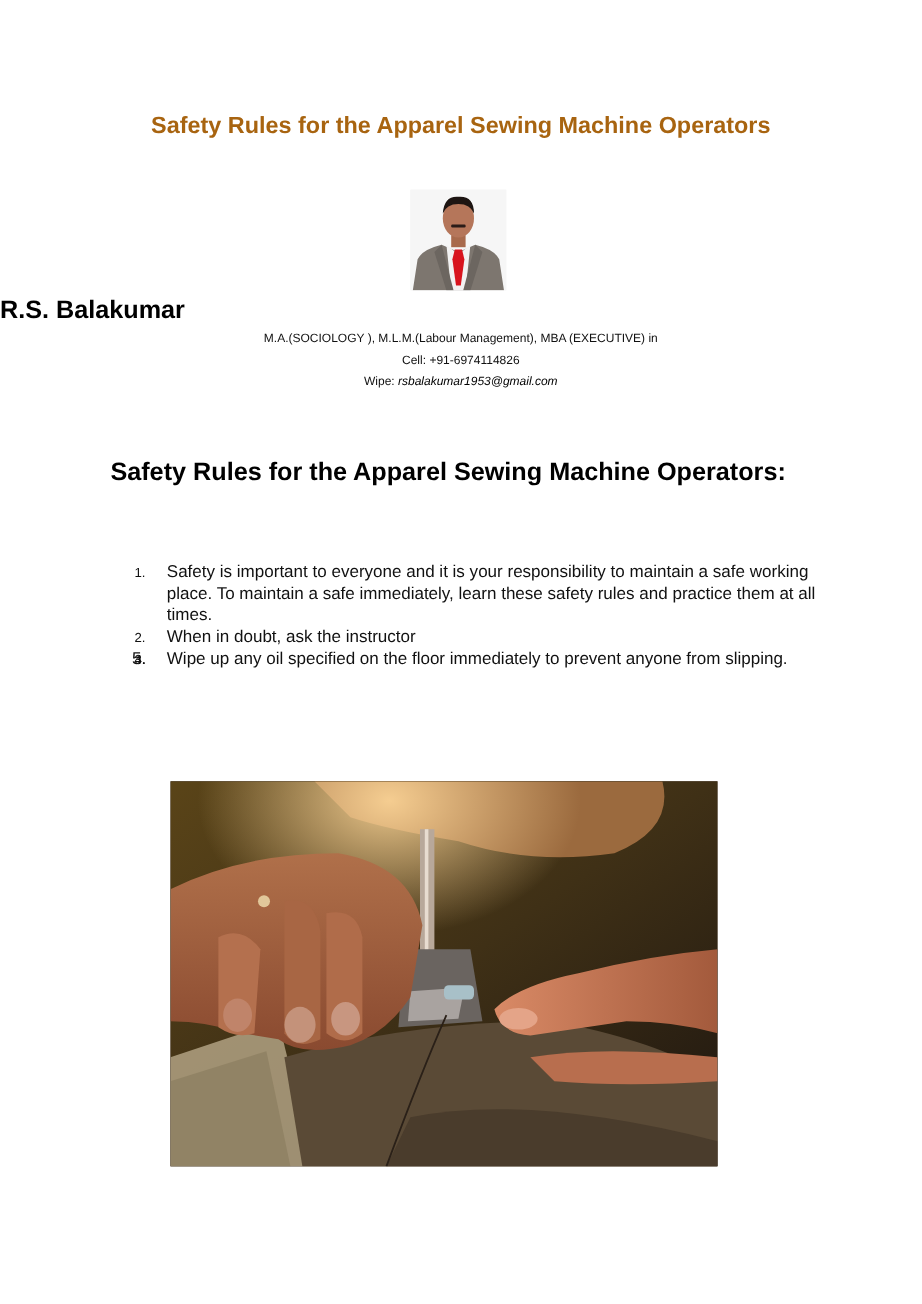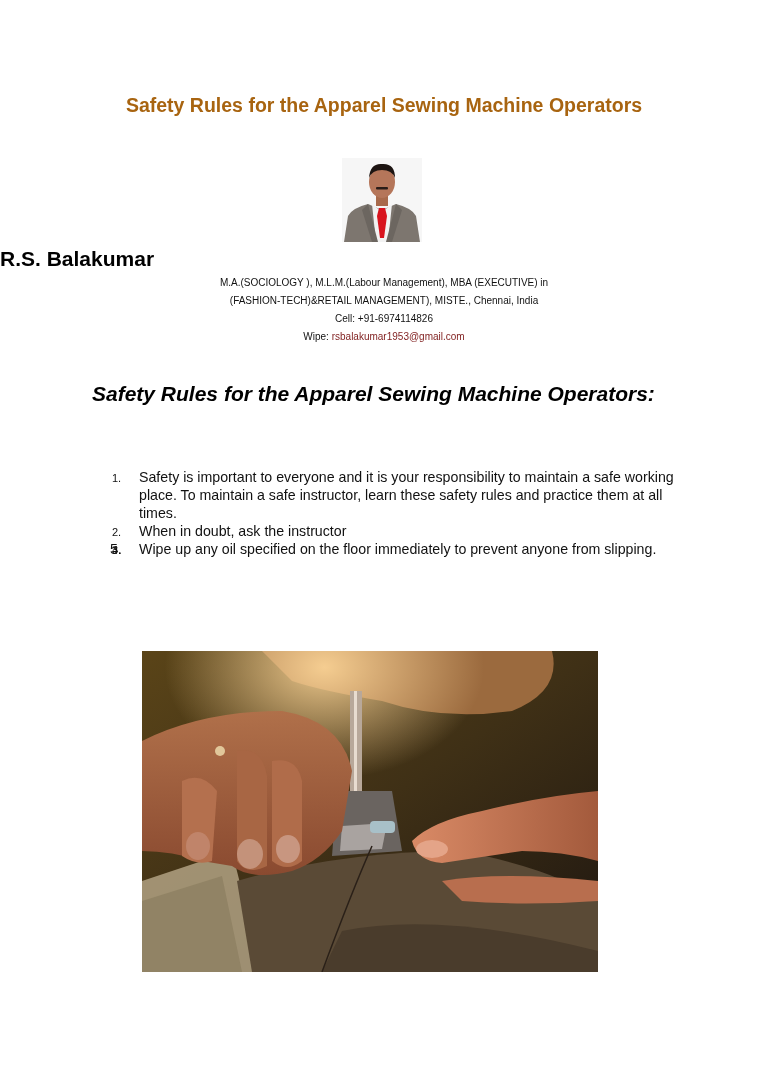--- a/index.html
+++ b/index.html
@@ -55,31 +55,31 @@
       position: absolute;
       left: 100px;
       width: 568px;
       top: 274px;
       text-align: center;
       font-size: 10px;
       line-height: 18px;
       color: #111;
     }
     .author-info .email-link {
-      color: #7f1d1d;
+      color: #000000;
+      font-style: italic;
     }
     .section-heading {
       position: absolute;
       left: 92px;
       top: 380px;
       width: 600px;
       font-size: 21px;
       font-weight: bold;
       line-height: 28px;
-      font-style: italic;
     }
     .rules-list {
       position: absolute;
       left: 104px;
       top: 468px;
       width: 580px;
       list-style: none;
       margin: 0;
       padding: 0;
     }
@@ -141,29 +141,28 @@
       <path d="M27 20 Q28 5 40 6 Q53 5 53 20 Q50 12 40 12 Q30 12 27 20 Z" fill="#1d1512"></path>
 
       <rect x="34" y="29" width="12" height="2.5" rx="1" fill="#2a1c18"></rect>
     </svg>
   </div>
 
   <div class="author-name">R.S. Balakumar</div>
 
   <div class="author-info">
     <div>M.A.(SOCIOLOGY ), M.L.M.(Labour Management), MBA (EXECUTIVE) in</div>
-    <div>(FASHION-TECH)&amp;RETAIL MANAGEMENT), MISTE., Chennai, India</div>
     <div><span>Cell: </span><span>+91-6974114826</span></div>
     <div><span>Wipe: </span><a class="email-link">rsbalakumar1953@gmail.com</a></div>
   </div>
 
   <div class="section-heading">Safety Rules for the Apparel Sewing Machine Operators:</div>
 
   <ol class="rules-list">
-    <li><span class="num">1.</span><span>Safety is important to everyone and it is your responsibility to maintain a safe working place. To maintain a safe instructor, learn these safety rules and practice them at all times.</span></li>
+    <li><span class="num">1.</span><span>Safety is important to everyone and it is your responsibility to maintain a safe working place. To maintain a safe immediately, learn these safety rules and practice them at all times.</span></li>
     <li><span class="num">2.</span><span>When in doubt, ask the instructor</span></li>
     <li><span class="num">3.</span></li>
     <li><span class="num">4.</span></li>
     <li><span class="num big">5.</span><span>Wipe up any oil specified on the floor immediately to prevent anyone from slipping.</span></li>
   </ol>
 
   <div class="photo">
     <svg width="456" height="321" viewBox="0 0 456 321">
       <defs>
         <linearGradient id="bg" x1="0" y1="0" x2="1" y2="1">

